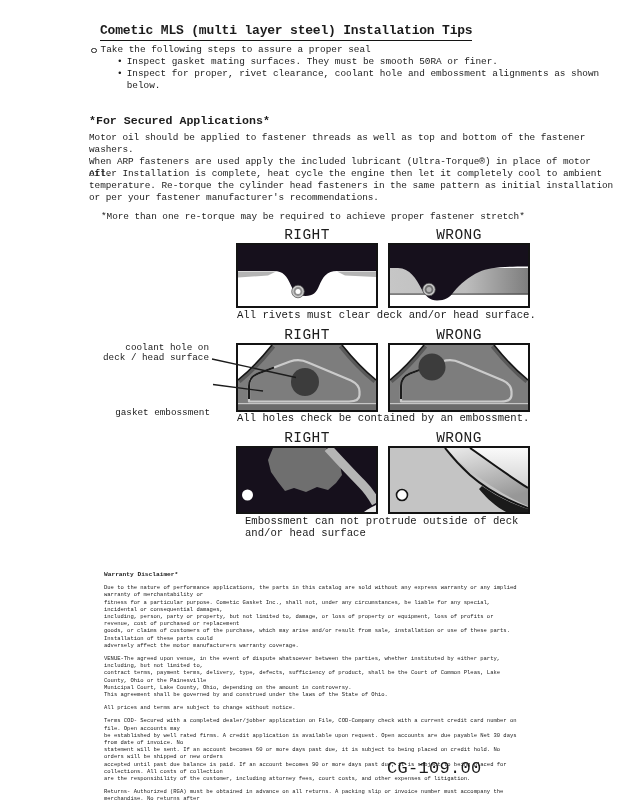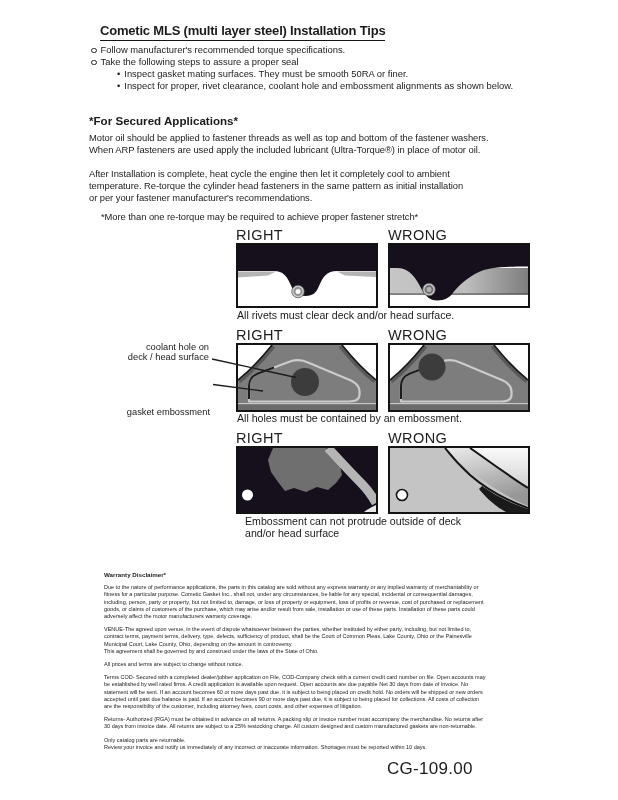--- a/index.html
+++ b/index.html
@@ -1,52 +1,48 @@
 <!DOCTYPE html>
 <html><head>
 <meta charset="utf-8">
 <style>
   html,body{margin:0;padding:0;background:#e8e8e8;}
   .page{position:relative;width:618px;height:800px;background:#ffffff;overflow:hidden;
-        font-family:Liberation Sans, sans-serif;color:#1b1b1b;}
+        font-family:Liberation Mono, monospace;color:#1b1b1b;}
   .abs{position:absolute;}
   .pre{white-space:pre-line;}
   .title{left:100px;top:23px;font-size:13px;font-weight:bold;letter-spacing:-0.2px;
          border-bottom:1.6px solid #141414;padding-bottom:2px;}
   .bullets{left:91px;top:44px;font-size:9.4px;line-height:12.1px;}
   .b-row{display:flex;gap:4px;align-items:flex-start;}
   .b-row.sub{margin-left:26px;}
   .b-circ{width:3.6px;height:3.6px;border:1px solid #222;border-radius:50%;margin-top:3.6px;flex:none;}
   .b-dot{flex:none;font-size:9.4px;}
   .diesel-h{left:89px;top:114px;font-size:11.6px;font-weight:bold;}
   .body{left:89px;font-size:9.4px;line-height:12.1px;letter-spacing:-0.05px;}
   .p1{top:132px;} .p2{top:168px;} .pnote{top:211px;margin-left:12px;}
-  .dlabel{width:142px;font-size:14.5px;letter-spacing:0.4px;color:#1d1d1d;}
+  .dlabel{width:142px;text-align:center;font-size:14.5px;letter-spacing:0.4px;color:#1d1d1d;}
   .dbox{border:2px solid #131313;background:#fff;}
   .dbox svg{display:block;}
   .dcap{font-size:10.6px;line-height:11.6px;color:#1a1a1a;}
   .ann{font-size:9.3px;line-height:9.7px;text-align:right;color:#1a1a1a;}
   .warranty{left:104px;top:571px;width:414px;font-size:5.5px;line-height:7.2px;color:#222;}
   .warranty .wh{font-size:6.2px;font-weight:bold;margin-bottom:6px;}
   .warranty .wp{margin-bottom:6px;}
   .footer{left:387px;top:759px;font-size:17px;letter-spacing:0.3px;color:#1a1a1a;}
   .overlay{left:0;top:0;pointer-events:none;}
 </style>
 </head>
 <body>
 
 <div class="page">
 
   <div class="abs title">Cometic MLS (multi layer steel) Installation Tips</div>
 
   <div class="abs bullets">
-    <div class="b-row">
-      <span class="b-circ"></span>
-      <span>Follow manufacturer's recommended torque specifications.</span>
-    </div>
     <div class="b-row">
       <span class="b-circ"></span>
       <span>Take the following steps to assure a proper seal</span>
     </div>
     <div class="b-row sub">
       <span class="b-dot">•</span>
       <span>Inspect gasket mating surfaces.  They must be smooth 50RA or finer.</span>
     </div>
     <div class="b-row sub">
       <span class="b-dot">•</span>
@@ -132,21 +128,21 @@
       <path d="M138,0 L104,0 C112,10 122,22 138,35 Z" fill="#ffffff"></path>
       <path d="M104,0 C112,10 122,22 138,35" stroke="#161616" stroke-width="1.6" fill="none"></path>
       <rect x="0" y="58.5" width="138" height="6.5" fill="#6b6b6b"></rect>
       <rect x="0" y="58" width="138" height="1.2" fill="#c6c6c6"></rect>
       <path d="M11,56.5 L11,41 C11,35 14,31 20,28.5 L52,16.5 C58,14.5 64,14.5 70,17.5 L113,35.5 C119,38.5 121.5,42 121.5,46.5 L121.5,50 C121.5,55 117.5,56.5 111,56.5 Z" stroke="#cbcbcb" stroke-width="2.2" fill="none" stroke-linejoin="round"></path>
       <path d="M11,54 L11,41 C11,35 14,31 20,28.5 L36,22.5" stroke="#1c1c1c" stroke-width="2" fill="none"></path>
       <circle cx="42" cy="22" r="13.5" fill="#3c3c3c"></circle>
     </svg>
   </div>
 
-  <div class="abs dcap" style="left:237px;top:413px;">All holes must be contained by an embossment.</div>
+  <div class="abs dcap" style="left:237px;top:413px;">All holes check be contained by an embossment.</div>
 
   <div class="abs dlabel" style="left:236px;top:430px;">RIGHT</div>
   <div class="abs dlabel" style="left:388px;top:430px;">WRONG</div>
 
   <div class="abs dbox" style="left:236px;top:446px;">
     <svg width="138" height="64" viewBox="0 0 138 64" preserveAspectRatio="none">
       <rect x="0" y="0" width="138" height="64" fill="#16101c"></rect>
       <path d="M35,0 L88,0 L96,7 L102,17 L104,27 L98,35 L90,42 L79,39 L68,44 L56,40 L47,43 L40,34 L33,24 L30,12 Z" fill="#6f6f6f"></path>
       <path d="M90,0 C102,13 114,26 124,36 C129,41 134,48 138,55" stroke="#b5b5b5" stroke-width="9" fill="none"></path>
       <path d="M138,57 L138,64 L126,64 C130,61 134,59 138,57 Z" fill="#e8e8e8"></path>

